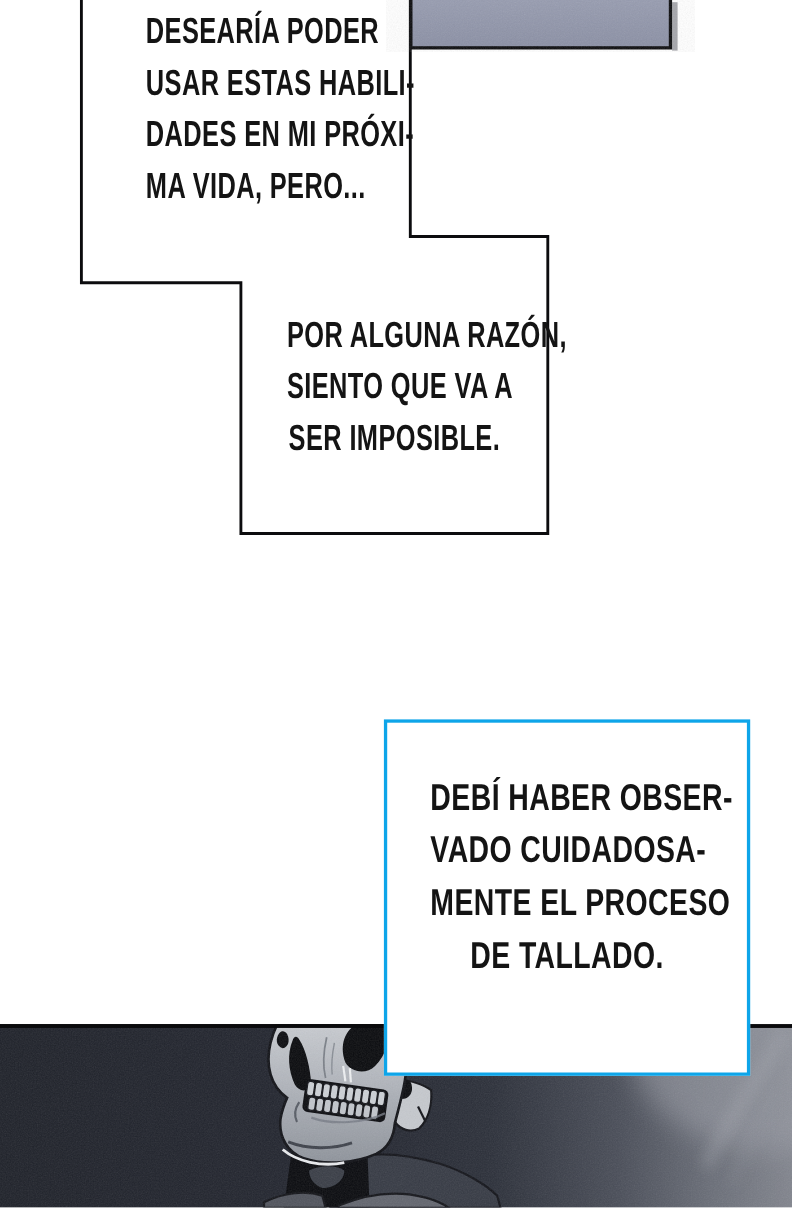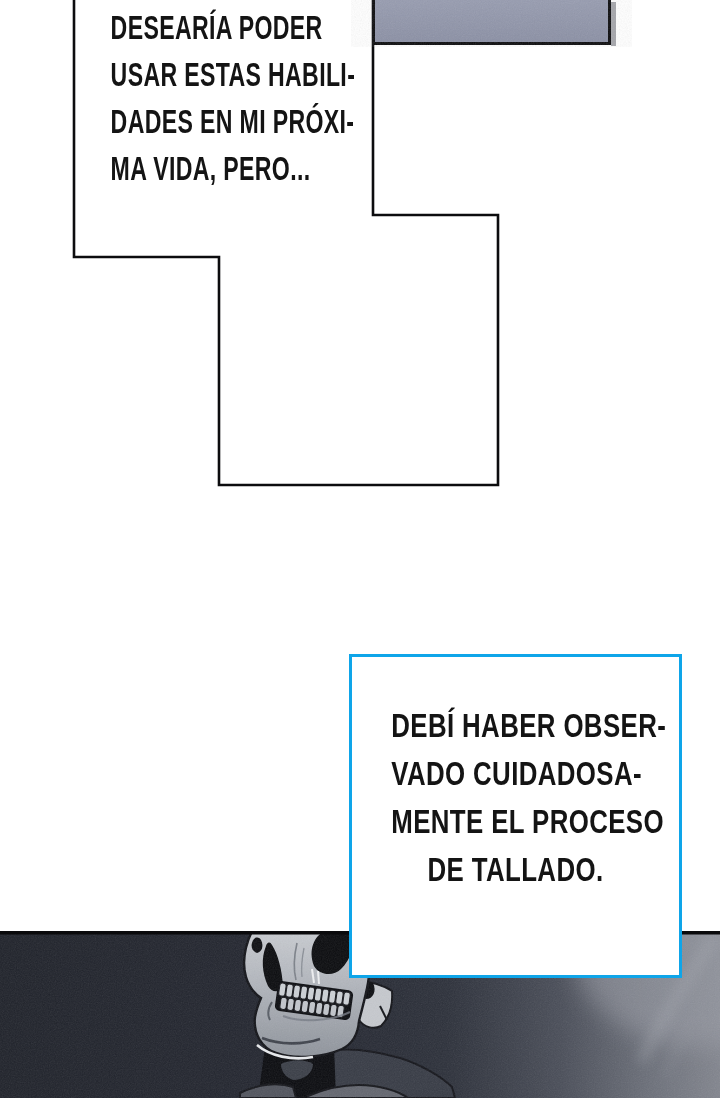--- a/index.html
+++ b/index.html
@@ -18,21 +18,21 @@
     font-weight:700;
     text-align:center;
   }
   .bubble .txt{
     width:100%;
     transform:scaleX(0.70);
     transform-origin:50% 50%;
     letter-spacing:0.5px;
   }
   .bubble .line{white-space:nowrap;}
-  .b1{left:74px;top:4px;width:244px;font-size:33px;line-height:47px;}
+  .b1{left:60px;top:4px;width:244px;font-size:33px;line-height:47px;padding-left:36px;}
   .b2{
     left:219px;top:218px;width:279px;height:264px;
     display:flex;flex-direction:column;justify-content:center;
     font-size:33px;line-height:47px;
   }
   .b3{
     left:349px;top:654px;width:333px;height:324px;
     box-sizing:border-box;
     background:#ffffff;
     border:3px solid #0ea5e9;
@@ -149,20 +149,27 @@
 
   <div class="bubble b1">
     <div class="txt">
       <div class="line">DESEARÍA PODER</div>
       <div class="line">USAR ESTAS HABILI-</div>
       <div class="line">DADES EN MI PRÓXI-</div>
       <div class="line">MA VIDA, PERO...</div>
     </div>
   </div>
 
+  <div class="bubble b2">
+    <div class="txt">
+      <div class="line">POR ALGUNA RAZÓN,</div>
+      <div class="line">SIENTO QUE VA A</div>
+      <div class="line">SER IMPOSIBLE.</div>
+    </div>
+  </div>
 
   <div class="bubble b3">
     <div class="txt">
       <div class="line">DEBÍ HABER OBSER-</div>
       <div class="line">VADO CUIDADOSA-</div>
       <div class="line">MENTE EL PROCESO</div>
       <div class="line">DE TALLADO.</div>
     </div>
   </div>
 

